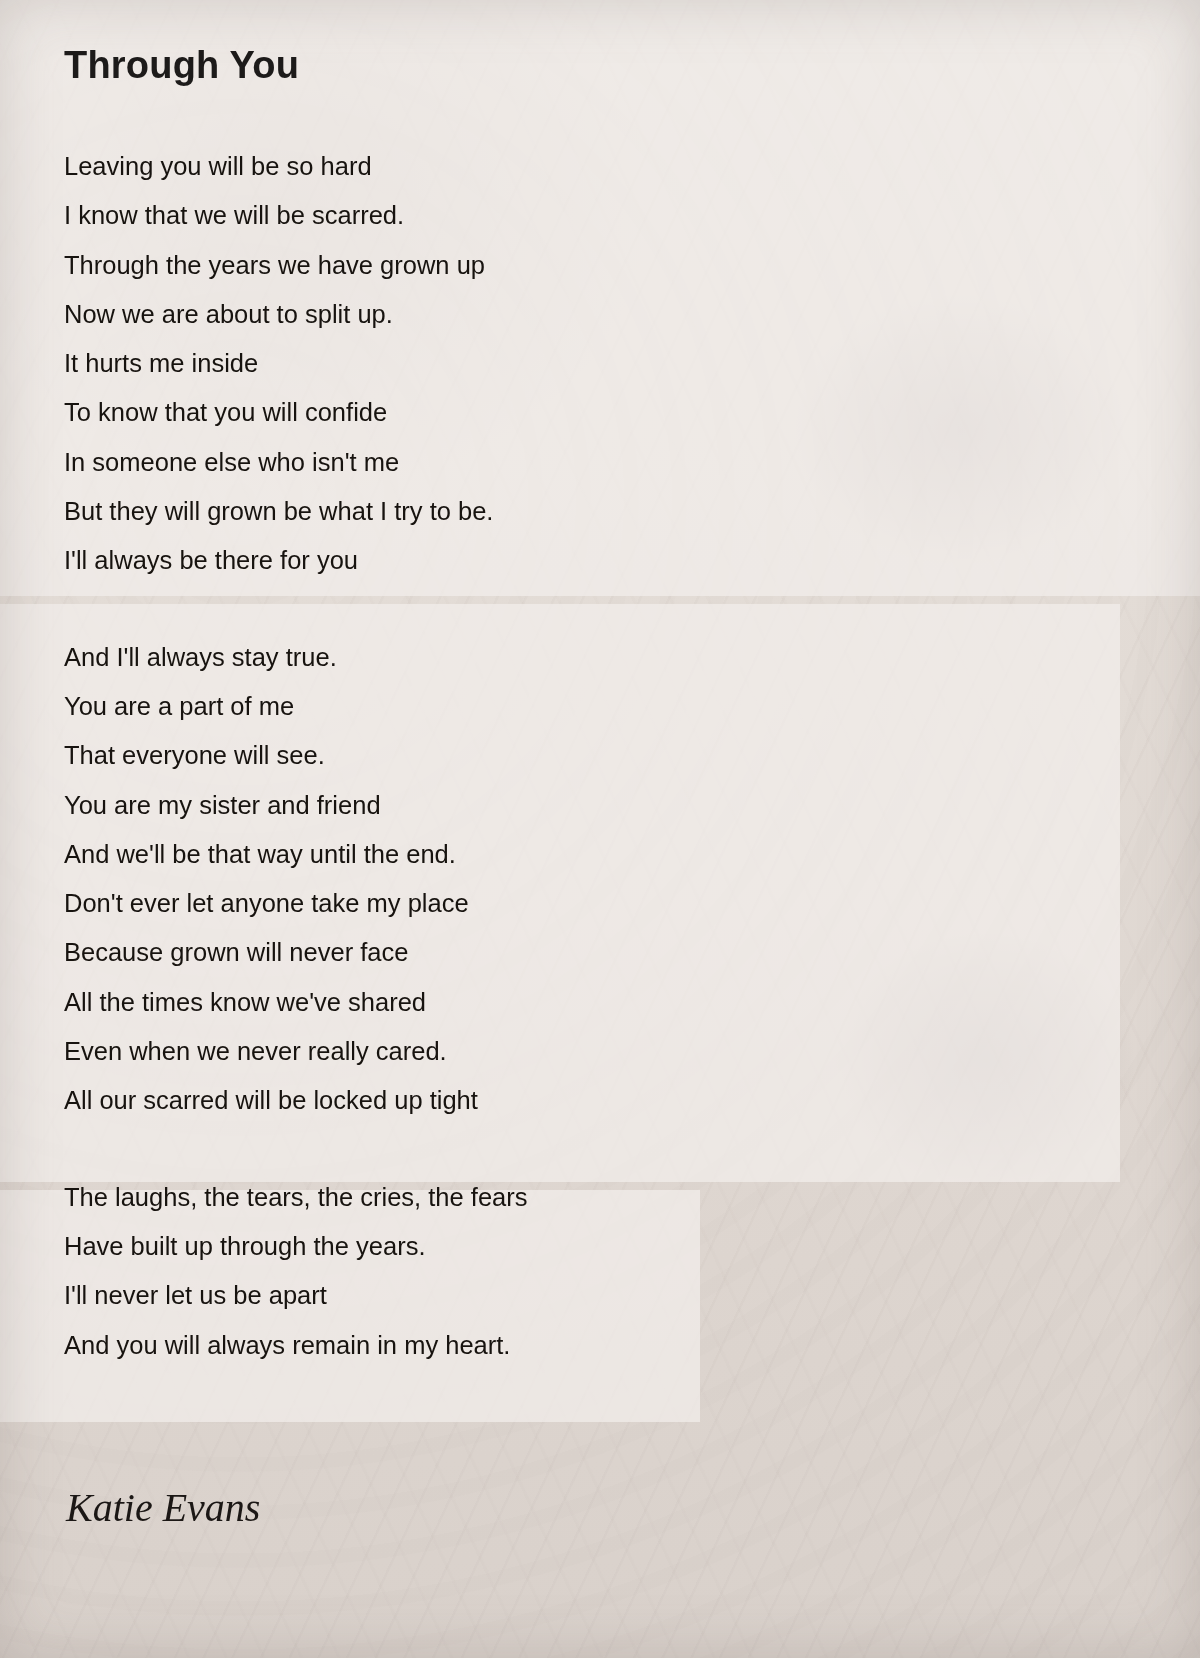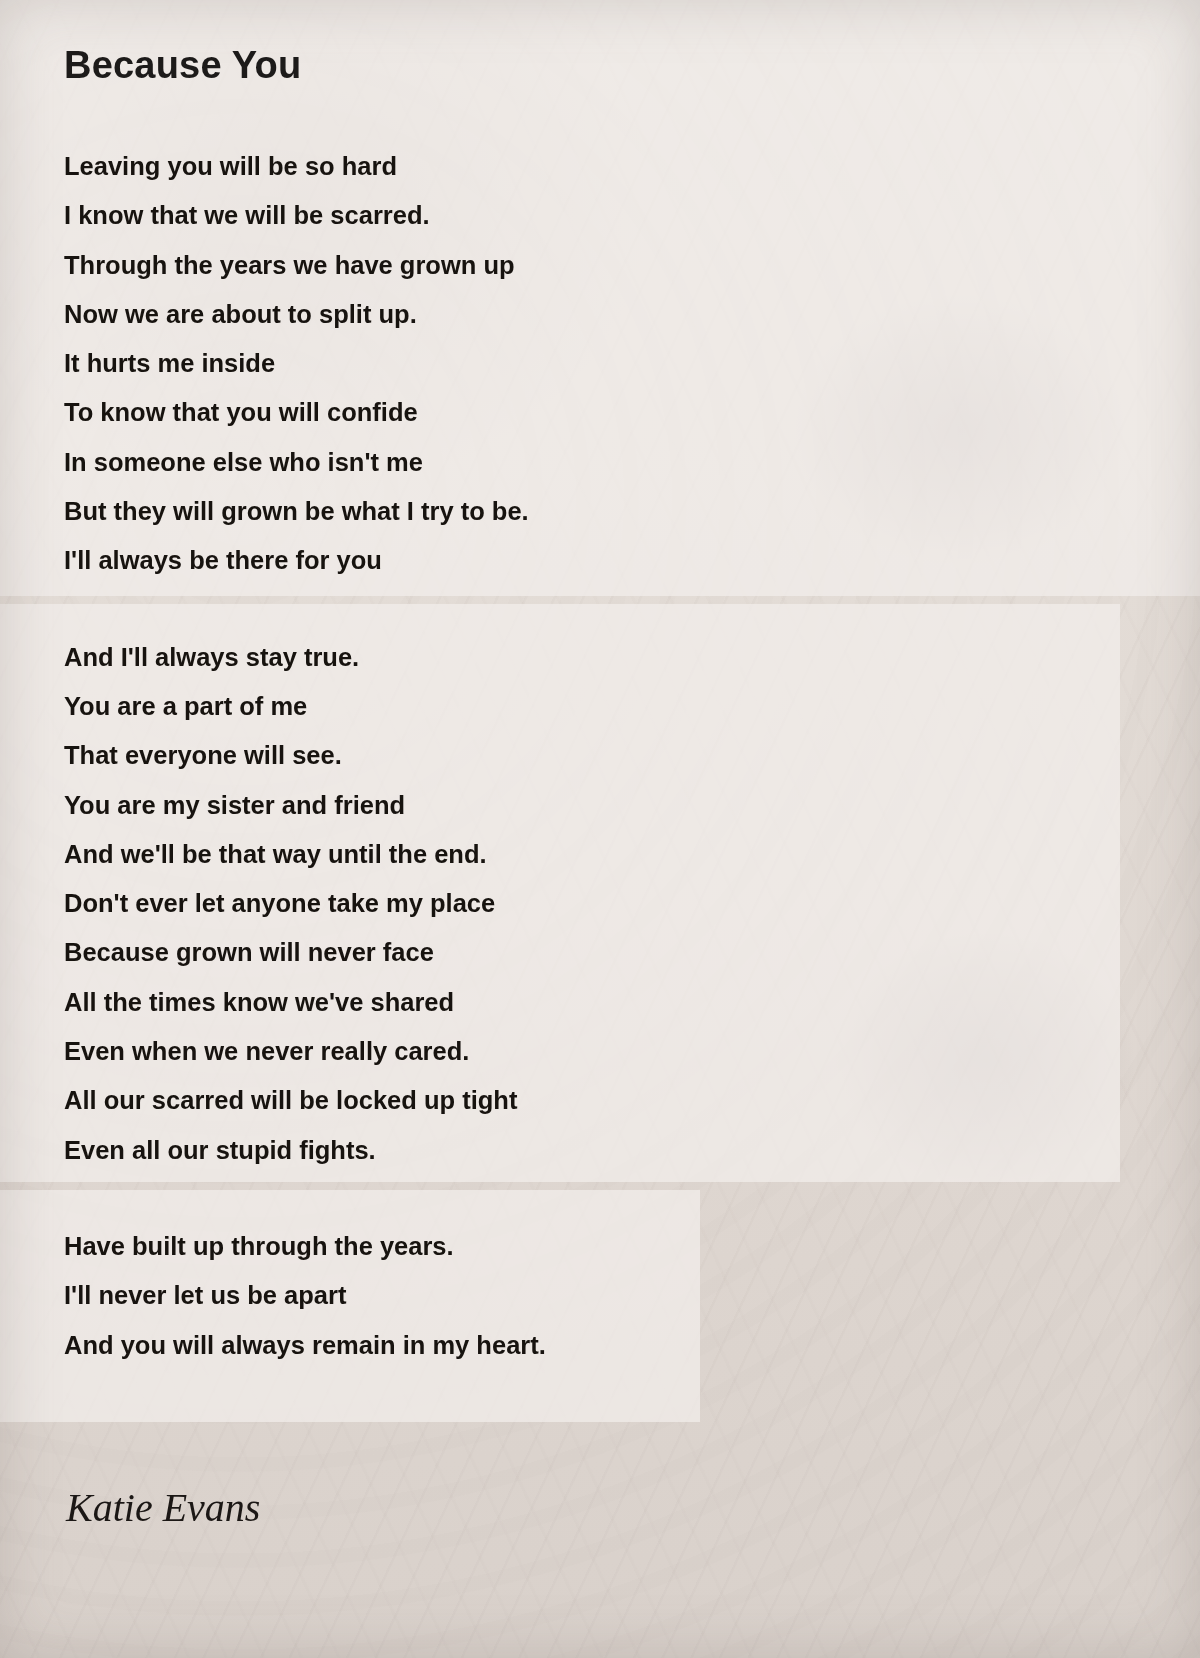--- a/index.html
+++ b/index.html
@@ -59,21 +59,21 @@
     color: #1d1b1a;
     letter-spacing: 0.2px;
   }
   .stanza {
     margin: 0;
   }
   .stanza.first { margin-top: 55px; }
   .stanza.other { margin-top: 47px; }
   .line {
     font-size: 25.5px;
-    font-weight: bold;
+    font-weight: normal;
     color: #17130f;
     line-height: 49.3px;
     white-space: pre;
   }
   .author {
     position: absolute;
     left: 66px;
     top: 1484px;
     z-index: 3;
     font-size: 40px;
@@ -94,21 +94,21 @@
 
 <div class="page">
 
   <div class="texture"></div>
   <div class="panel p1"></div>
   <div class="panel p2"></div>
   <div class="panel p3"></div>
 
   <div class="content">
 
-    <h1 class="poem-title">Because You</h1>
+    <h1 class="poem-title">Through You</h1>
 
     <div class="stanza first">
       <div class="line">Leaving you will be so hard</div>
       <div class="line">I know that we will be scarred.</div>
       <div class="line">Through the years we have grown up</div>
       <div class="line">Now we are about to split up.</div>
       <div class="line">It hurts me inside</div>
       <div class="line">To know that you will confide</div>
       <div class="line">In someone else who isn't me</div>
       <div class="line">But they will grown be what I try to be.</div>
@@ -119,24 +119,24 @@
       <div class="line">And I'll always stay true.</div>
       <div class="line">You are a part of me</div>
       <div class="line">That everyone will see.</div>
       <div class="line">You are my sister and friend</div>
       <div class="line">And we'll be that way until the end.</div>
       <div class="line">Don't ever let anyone take my place</div>
       <div class="line">Because grown will never face</div>
       <div class="line">All the times know we've shared</div>
       <div class="line">Even when we never really cared.</div>
       <div class="line">All our scarred will be locked up tight</div>
-      <div class="line">Even all our stupid fights.</div>
     </div>
 
     <div class="stanza other">
+      <div class="line">The laughs, the tears, the cries, the fears</div>
       <div class="line">Have built up through the years.</div>
       <div class="line">I'll never let us be apart</div>
       <div class="line">And you will always remain in my heart.</div>
     </div>
 
   </div>
 
   <div class="author">Katie Evans</div>
   <div class="edge-shadow"></div>
 

